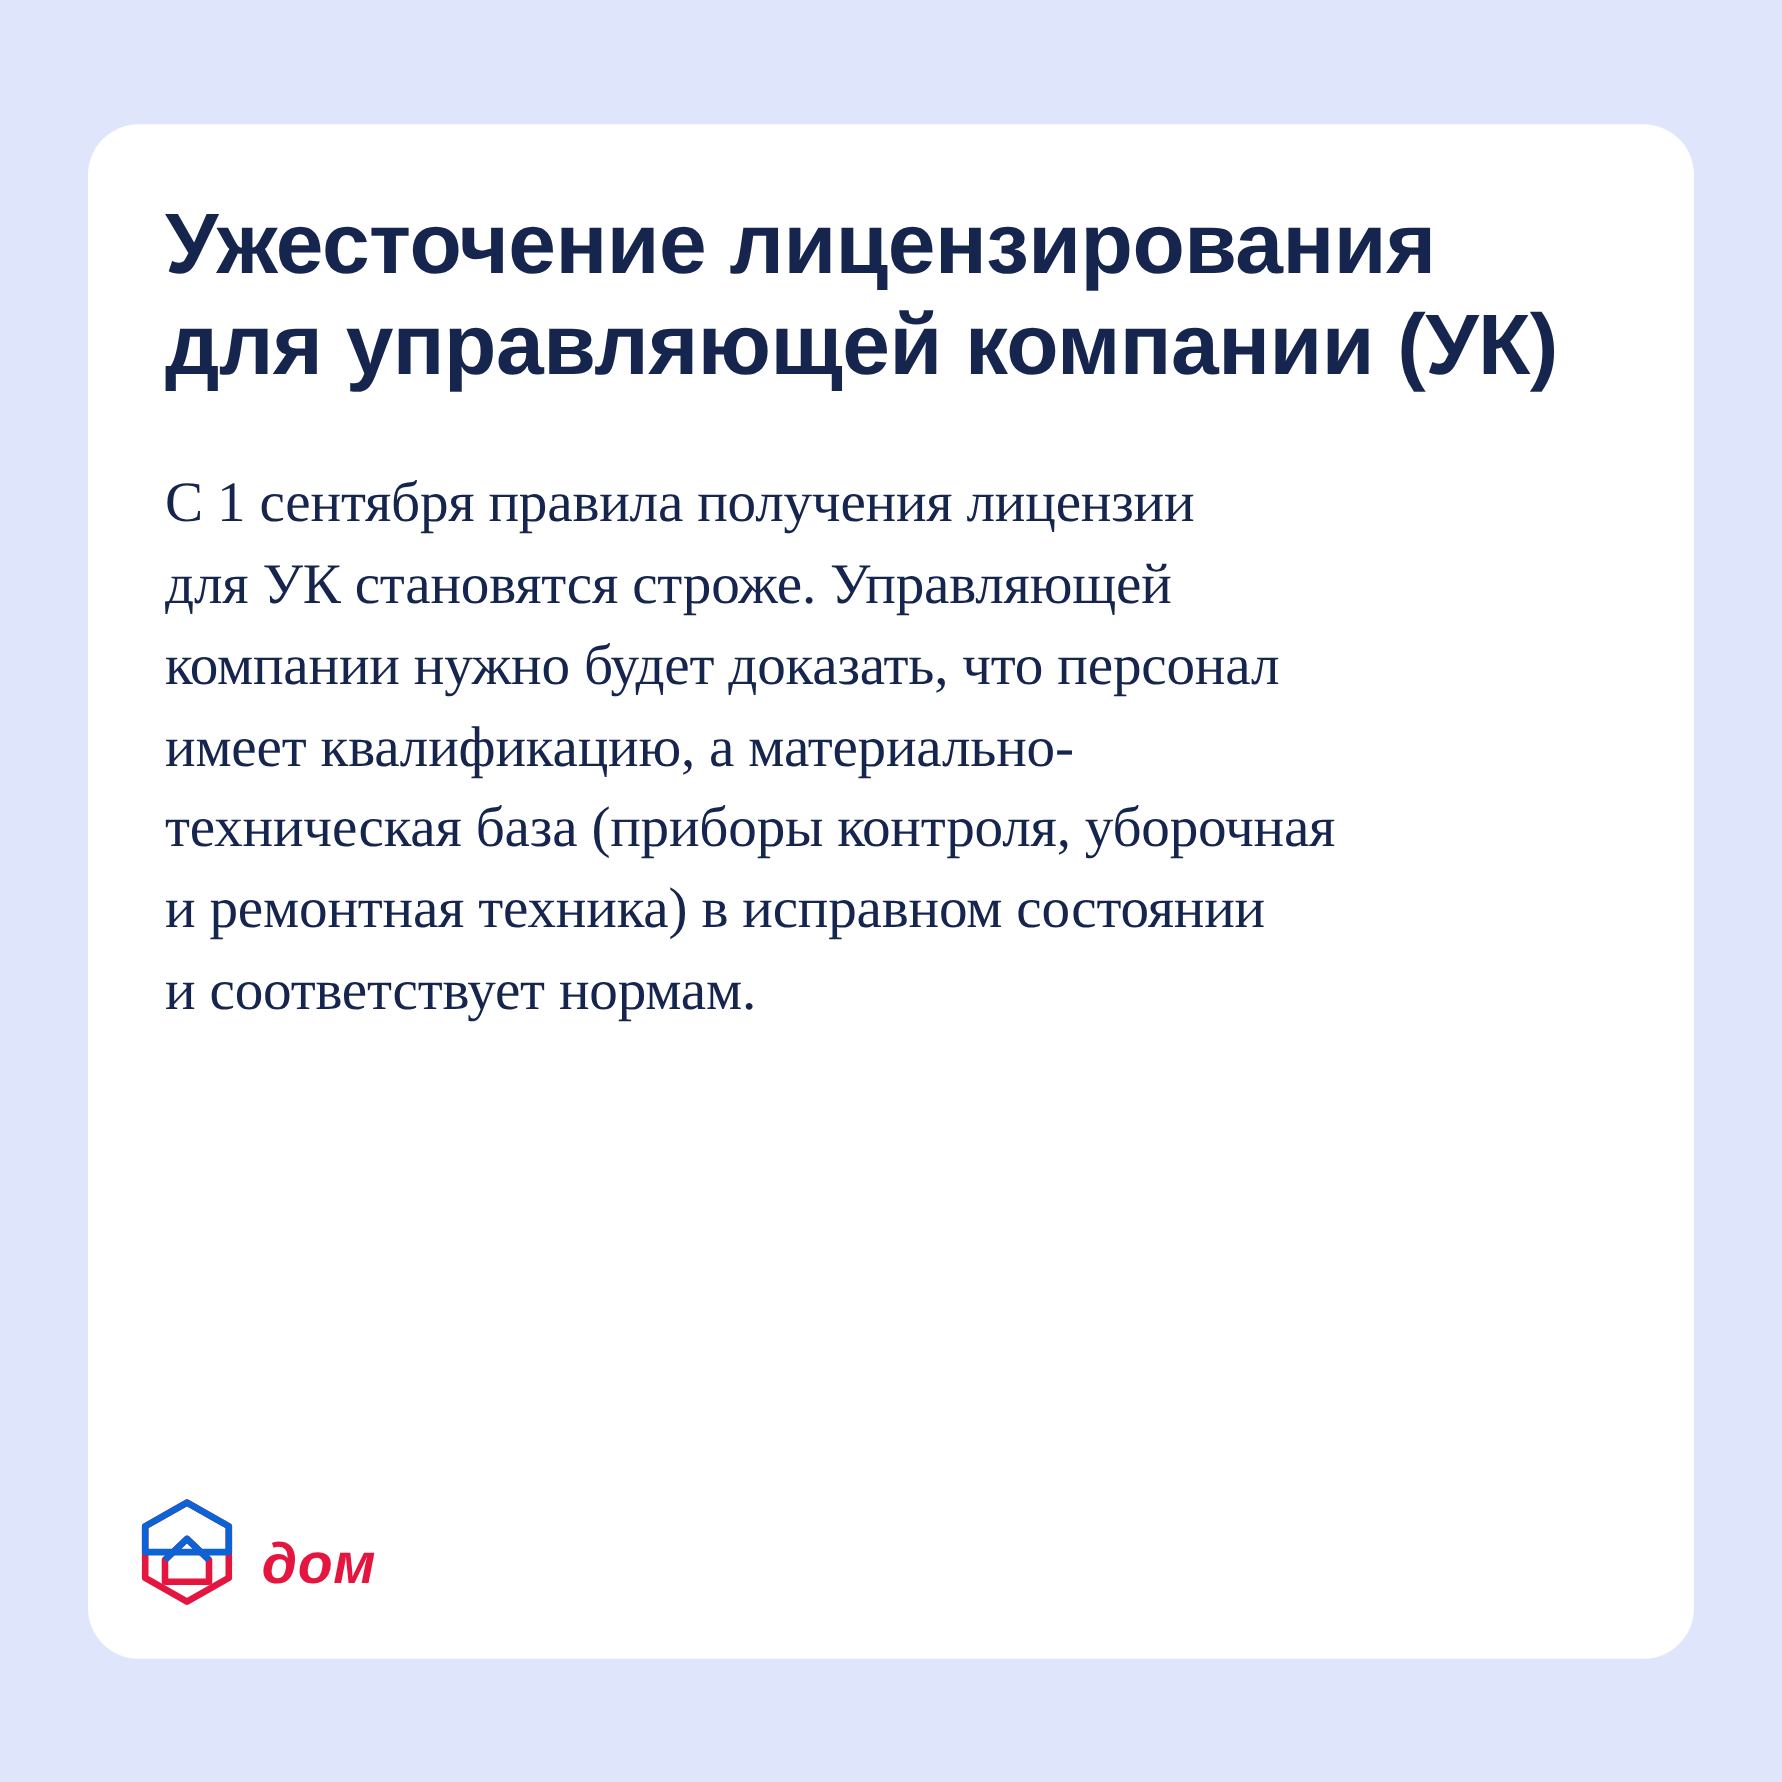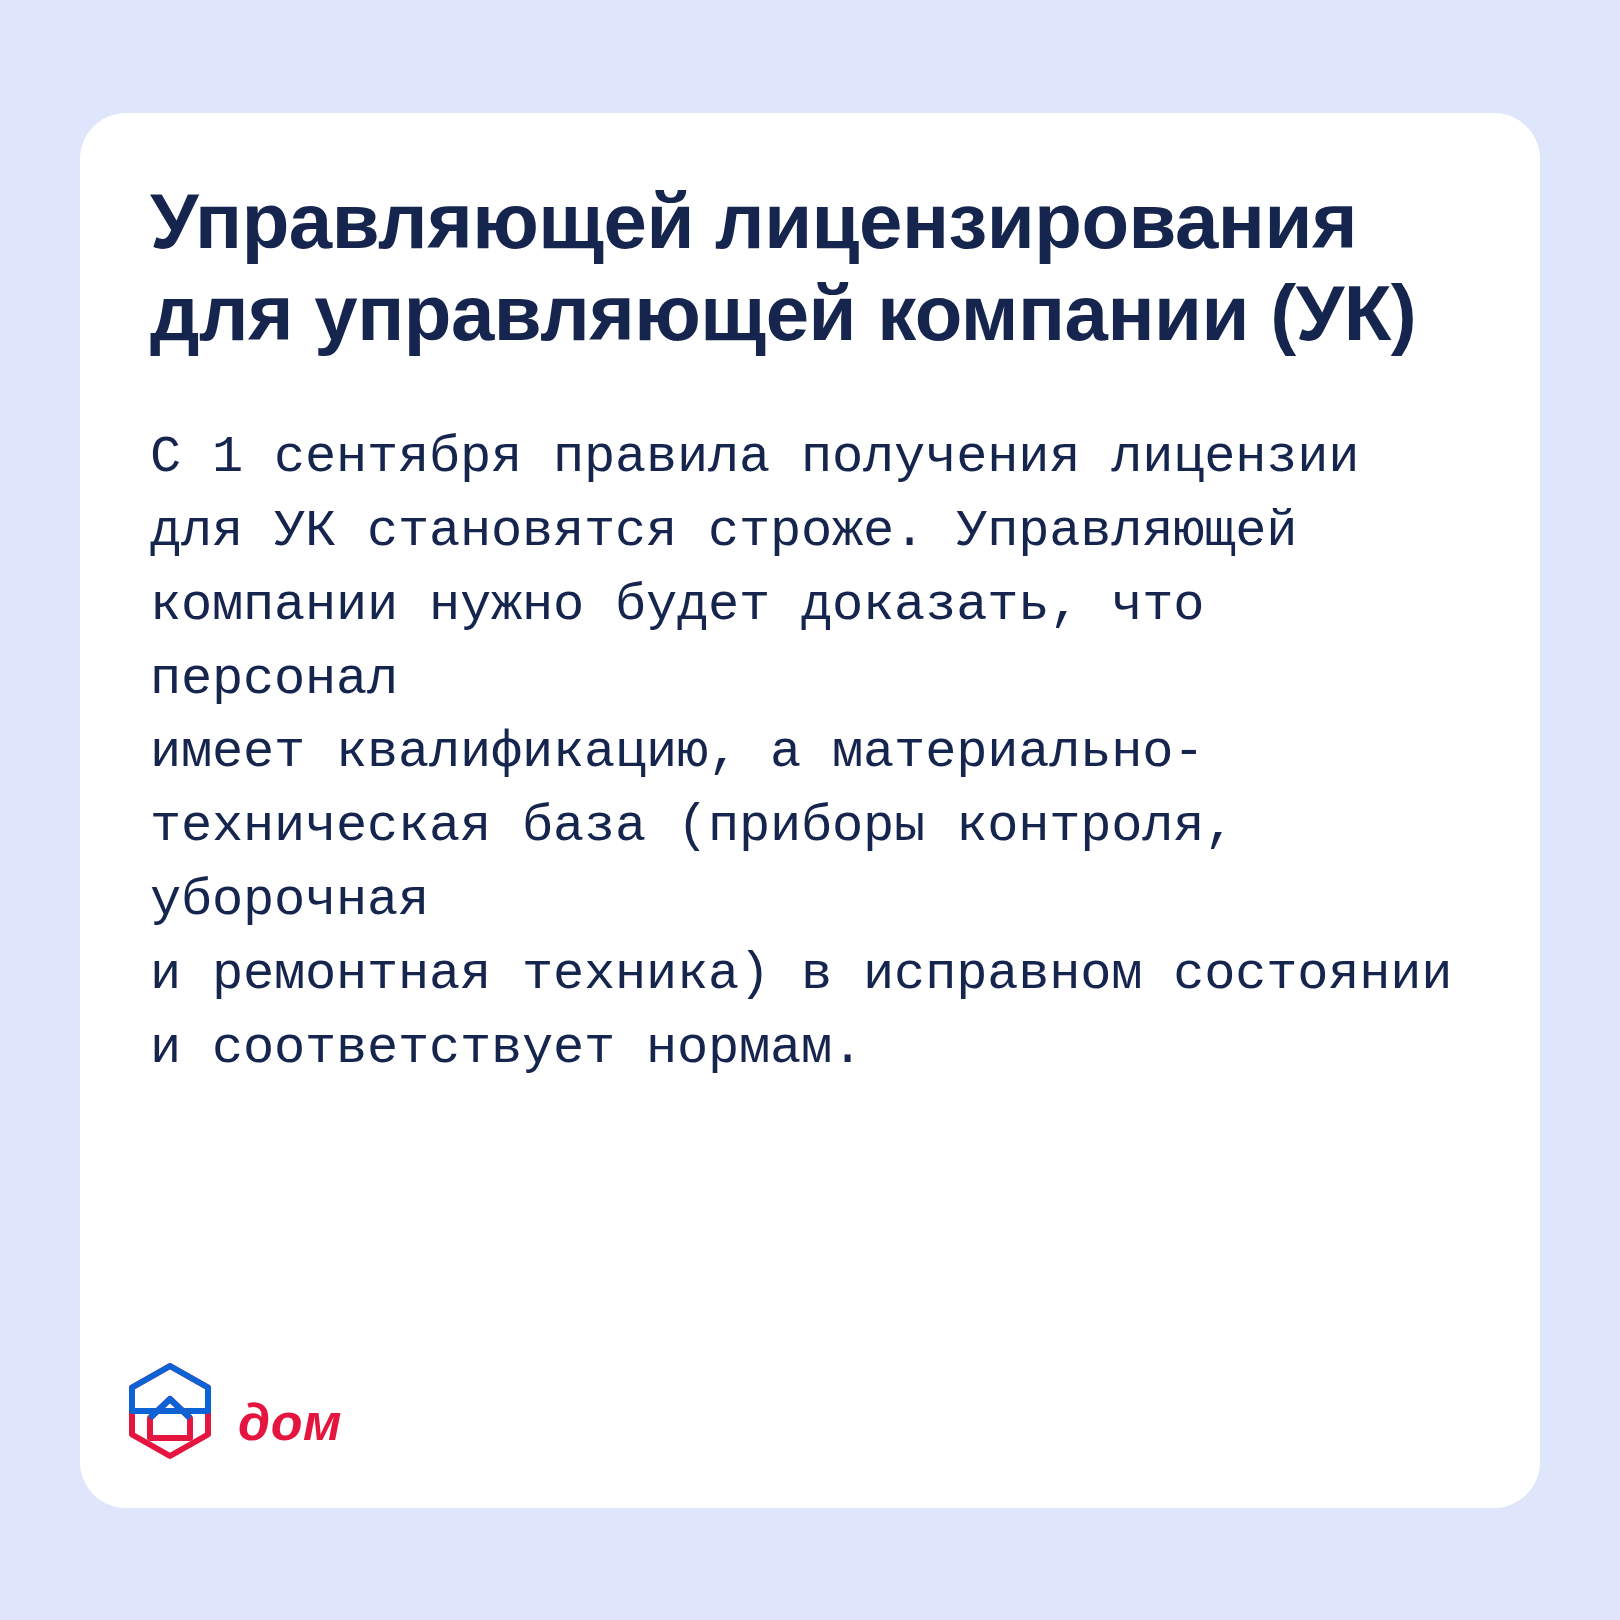--- a/index.html
+++ b/index.html
@@ -41,21 +41,21 @@
     font-weight: bold;
     font-size: 78px;
     line-height: 1.18;
     letter-spacing: -0.5px;
     white-space: pre-line;
   }
   .card-body {
     margin: 0;
     padding-top: 62px;
     color: #16254e;
-    font-family: Liberation Mono, monospace;
+    font-family: Liberation Serif, serif;
     font-weight: normal;
     font-size: 52px;
     line-height: 1.42;
     letter-spacing: -0.2px;
     white-space: pre-line;
   }
   .logo {
     position: absolute;
     left: 124px;
     bottom: 160px;
@@ -92,21 +92,21 @@
     margin-top: 22px;
   }
 </style>
 </head>
 <body>
 
 <div class="stage">
 
   <div class="card">
 
-    <h1 class="card-title">Управляющей лицензирования
+    <h1 class="card-title">Ужесточение лицензирования
 для управляющей компании (УК)</h1>
 
     <p class="card-body">С 1 сентября правила получения лицензии
 для УК становятся строже. Управляющей
 компании нужно будет доказать, что персонал
 имеет квалификацию, а материально-
 техническая база (приборы контроля, уборочная
 и ремонтная техника) в исправном состоянии
 и соответствует нормам.</p>
 

